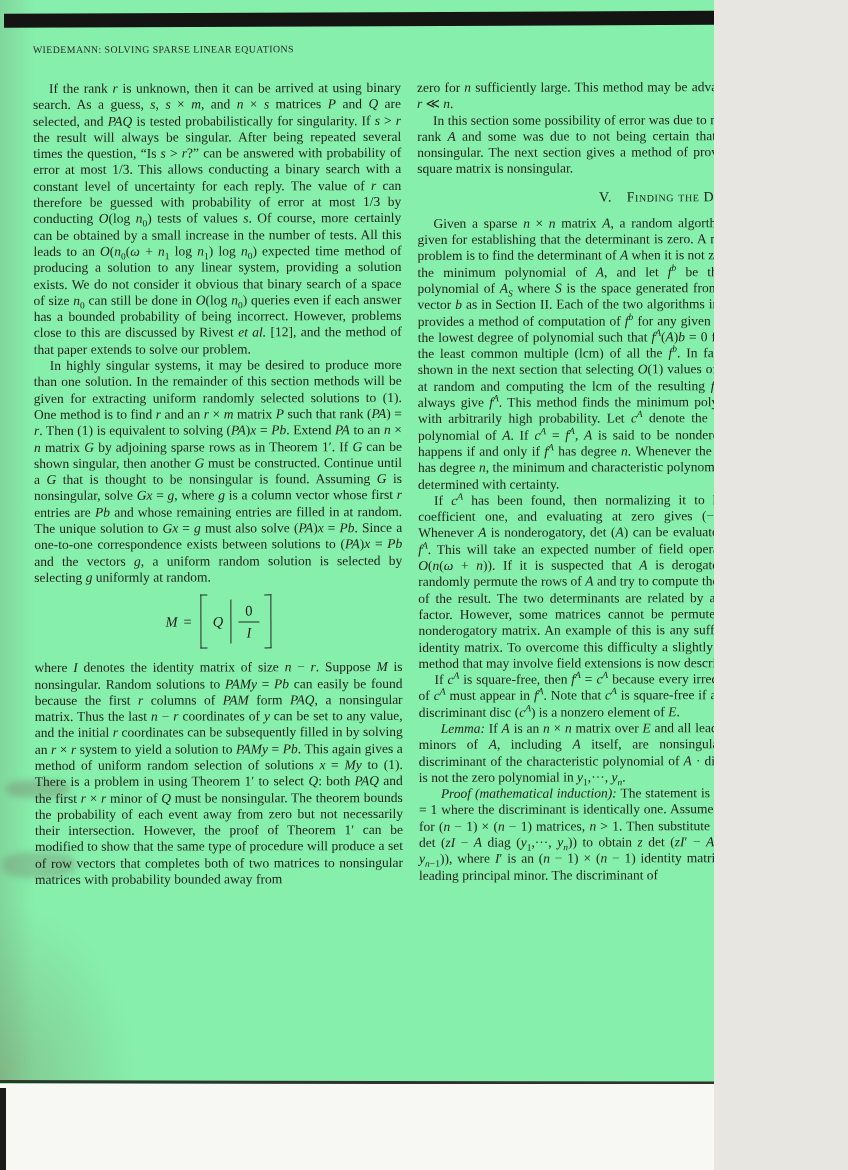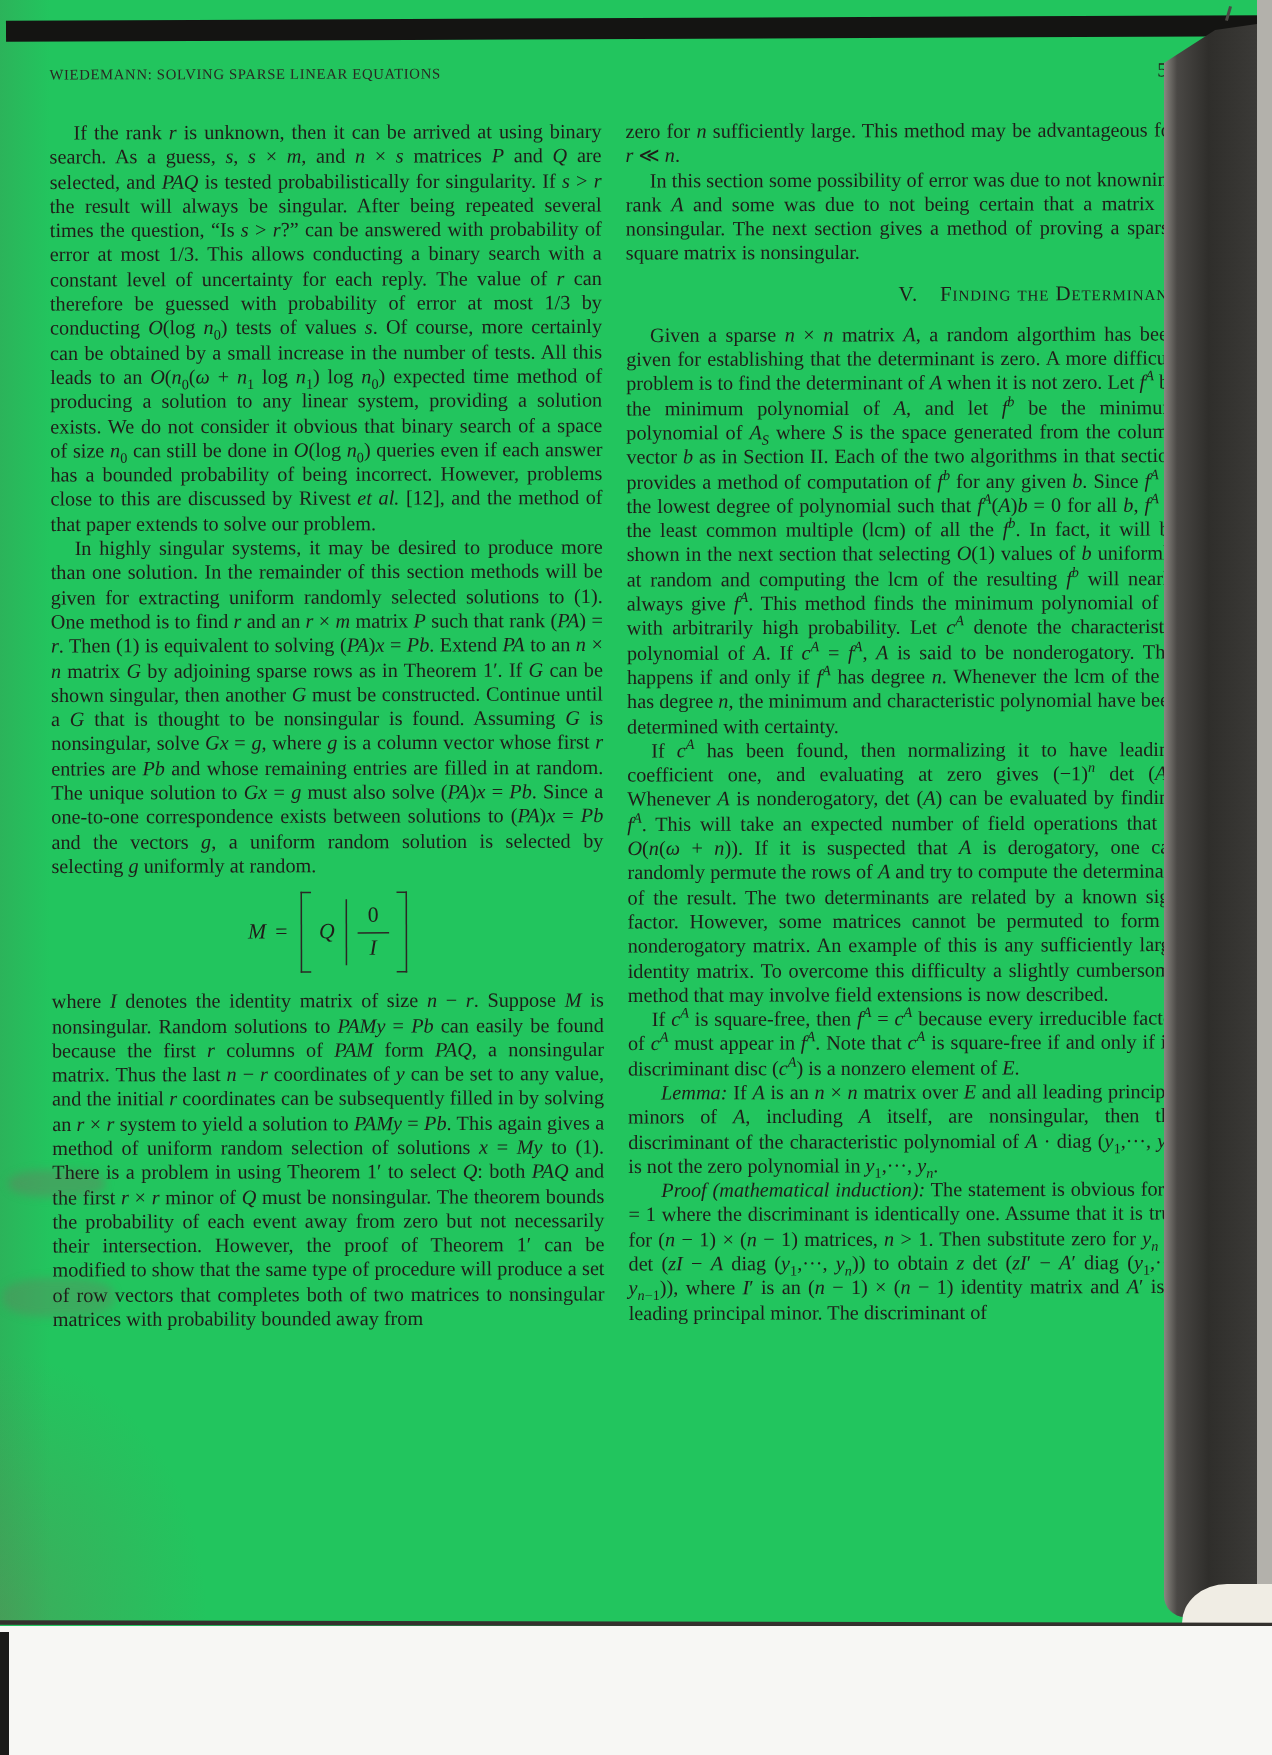--- a/index.html
+++ b/index.html
@@ -1,19 +1,19 @@
 <!DOCTYPE html>
 <html><head>
 <meta charset="utf-8">
 <style>
   html, body { margin: 0; padding: 0; background: #e8e6e0; }
   .scan {
     position: relative;
-    width: 848px; height: 1170px;
-    background: #22c55e;
+    width: 714px; height: 1170px;
+    background: #86efac;
     overflow: hidden;
     font-family: "Liberation Serif", serif;
     color: #201d19;
   }
   
   .top-band {
     position: absolute; left: 4px; top: 12px; width: 841px; height: 14px;
     background: #141412; transform: rotate(-0.25deg);
   }
   .right-band {

